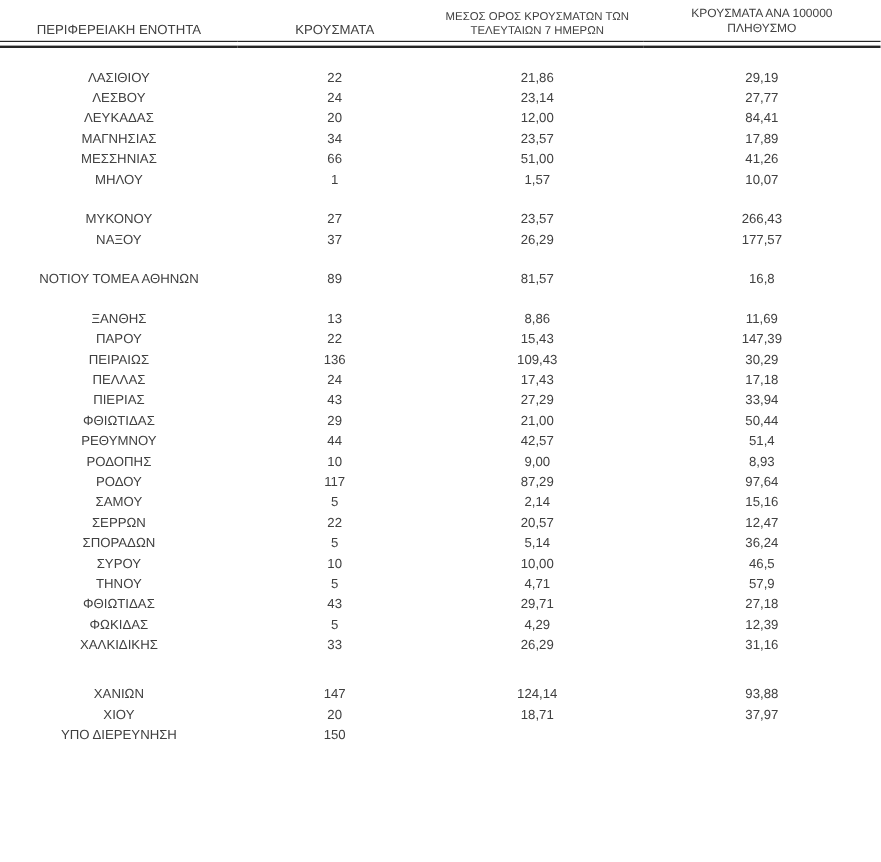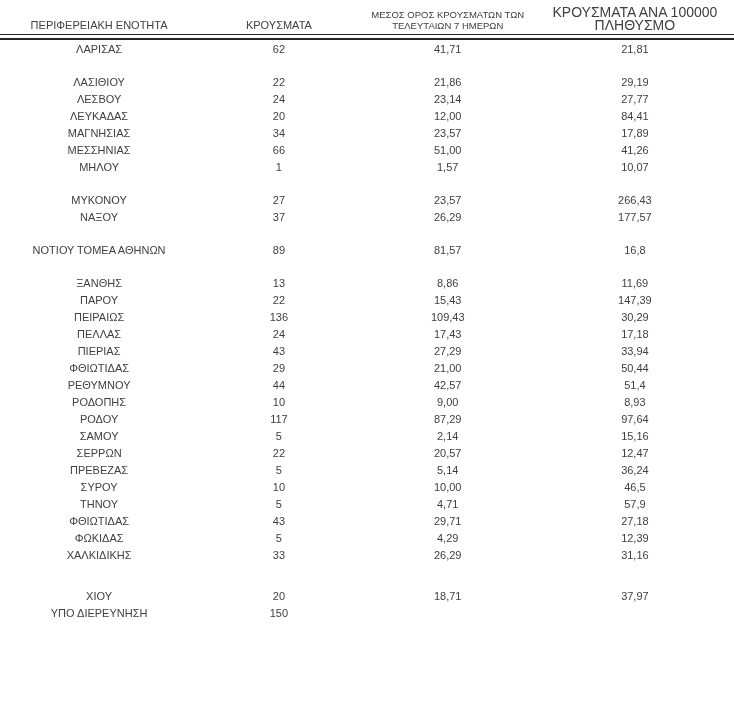--- a/index.html
+++ b/index.html
@@ -32,21 +32,21 @@
     font-size: 11px;
     line-height: 12px;
     text-align: center;
     vertical-align: bottom;
     white-space: pre-line;
     padding: 0 4px 3px 4px;
     border-bottom: 1px solid #262626;
     color: #404040;
   }
   thead th.small { font-size: 9.5px; line-height: 11px; }
-  thead th.big   { font-size: 14px; line-height: 12.5px; }
+  thead th.big   { font-size: 10px; line-height: 12.5px; }
 
   tr.separator td {
     height: 3px;
     padding: 0;
     border-bottom: 2px solid #262626;
   }
 
   tbody td {
     font-size: 11px;
     text-align: center;
@@ -77,26 +77,20 @@
         <th class="small">ΜΕΣΟΣ ΟΡΟΣ ΚΡΟΥΣΜΑΤΩΝ ΤΩΝ
 ΤΕΛΕΥΤΑΙΩΝ 7 ΗΜΕΡΩΝ</th>
         <th class="big">ΚΡΟΥΣΜΑΤΑ ΑΝΑ 100000
 ΠΛΗΘΥΣΜΟ</th>
       </tr>
       <tr class="separator">
         <td colspan="4"></td>
       </tr>
     </thead>
     <tbody>
-        <tr>
-          <td>ΛΑΡΙΣΑΣ</td>
-          <td>62</td>
-          <td>41,71</td>
-          <td>21,81</td>
-        </tr>
         <tr class="spacer">
           <td colspan="4"></td>
         </tr>
         <tr>
           <td>ΛΑΣΙΘΙΟΥ</td>
           <td>22</td>
           <td>21,86</td>
           <td>29,19</td>
         </tr>
         <tr>
@@ -216,21 +210,21 @@
           <td>2,14</td>
           <td>15,16</td>
         </tr>
         <tr>
           <td>ΣΕΡΡΩΝ</td>
           <td>22</td>
           <td>20,57</td>
           <td>12,47</td>
         </tr>
         <tr>
-          <td>ΠΡΕΒΕΖΑΣ</td>
+          <td>ΣΠΟΡΑΔΩΝ</td>
           <td>5</td>
           <td>5,14</td>
           <td>36,24</td>
         </tr>
         <tr>
           <td>ΣΥΡΟΥ</td>
           <td>10</td>
           <td>10,00</td>
           <td>46,5</td>
         </tr>
@@ -255,20 +249,26 @@
         <tr>
           <td>ΧΑΛΚΙΔΙΚΗΣ</td>
           <td>33</td>
           <td>26,29</td>
           <td>31,16</td>
         </tr>
         <tr class="spacer tall">
           <td colspan="4"></td>
         </tr>
         <tr>
+          <td>ΧΑΝΙΩΝ</td>
+          <td>147</td>
+          <td>124,14</td>
+          <td>93,88</td>
+        </tr>
+        <tr>
           <td>ΧΙΟΥ</td>
           <td>20</td>
           <td>18,71</td>
           <td>37,97</td>
         </tr>
         <tr>
           <td>ΥΠΟ ΔΙΕΡΕΥΝΗΣΗ</td>
           <td>150</td>
           <td></td>
           <td></td>

